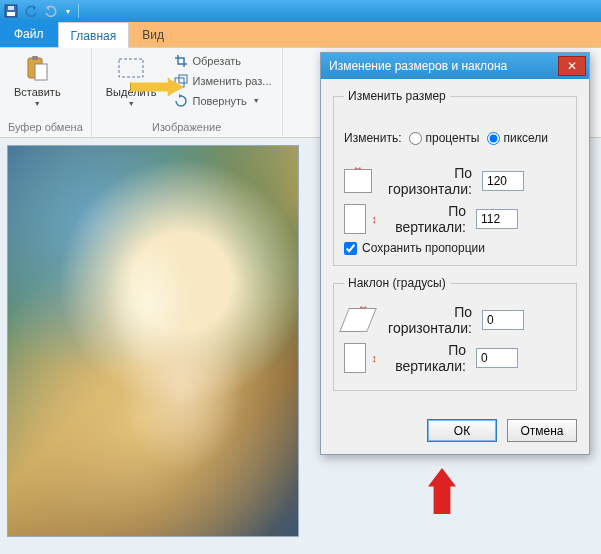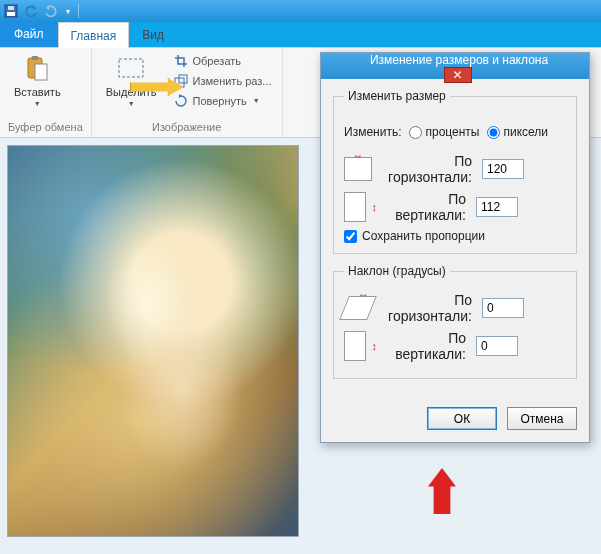--- a/index.html
+++ b/index.html
@@ -3,21 +3,21 @@
 <meta charset="utf-8">
 <style>
   * { box-sizing: border-box; margin: 0; padding: 0; font-family: "Segoe UI", Tahoma, sans-serif; }
   body { background: #fff; width: 601px; height: 554px; overflow: hidden; position: relative; }
 
   .titlebar { height: 22px; background: linear-gradient(#4cb0f0,#1e8fd9); display:flex; align-items:center; padding:0 4px; gap:6px; }
   .titlebar .qat-icon { width:14px; height:14px; display:flex; align-items:center; justify-content:center; }
   .titlebar .qat-arrow { color:#fff; font-size:8px; margin-left:2px;}
   .titlebar .sep { width:1px; height:14px; background: rgba(255,255,255,.4); margin:0 2px;}
 
-  .tabs { height:26px; background:#0ea5e9; border-bottom:1px solid #d0d0d0; display:flex; align-items:flex-end; }
+  .tabs { height:26px; background:#fdba74; border-bottom:1px solid #d0d0d0; display:flex; align-items:flex-end; }
   .file-tab { background:#1e90e4; color:#fff; font-size:12px; padding:5px 14px; height:26px; display:flex; align-items:center; }
   .tab { font-size:12px; color:#444; padding:5px 12px; height:26px; display:flex; align-items:center; border:1px solid transparent; border-bottom:none; }
   .tab.active { background:#fff; border-color:#d0d0d0; color:#1a6fb8; position:relative; top:1px; }
 
   .ribbon { height:90px; background:#f5f6f7; border-bottom:1px solid #d0d0d0; display:flex; }
   .group { border-right:1px solid #e1e1e1; padding:4px 8px 2px 8px; display:flex; flex-direction:column; }
   .group-body { flex:1; display:flex; gap:8px; }
   .group-label { text-align:center; font-size:11px; color:#7a7a7a; padding:2px 0; }
 
   .big-btn { display:flex; flex-direction:column; align-items:center; gap:4px; padding:2px 6px; font-size:11px; color:#333; }
@@ -36,26 +36,26 @@
     radial-gradient(circle at 78% 28%, #4f7f57 0%, rgba(0,0,0,0) 35%),
     radial-gradient(circle at 45% 70%, #e3c27a 0%, rgba(0,0,0,0) 55%),
     linear-gradient(135deg,#3f6c8f 0%, #5c8a6e 25%, #c7a45a 50%, #8f6b3a 75%, #3b5570 100%);
     box-shadow:0 0 0 1px #9ab; position:relative; overflow:hidden;}
   .canvas-img::after{content:"";position:absolute;inset:0;background:
     radial-gradient(ellipse at 60% 62%, rgba(250,230,200,.7) 0%, rgba(0,0,0,0) 25%),
     radial-gradient(ellipse at 48% 40%, rgba(255,255,240,.6) 0%, rgba(0,0,0,0) 20%);}
 
   
   .dialog { position:absolute; top:52px; left:320px; width:270px; background:#f0f0f0; border:1px solid #8aa0b8; box-shadow:2px 3px 10px rgba(0,0,0,.3); }
-  .dlg-title { height:26px; background:linear-gradient(#48a9e8,#2b8fd3); color:#fff; display:flex; align-items:center; justify-content:space-between; padding:0 0 0 8px; font-size:12px;flex-direction:column; }
+  .dlg-title { height:26px; background:linear-gradient(#48a9e8,#2b8fd3); color:#fff; display:flex; align-items:center; justify-content:space-between; padding:0 0 0 8px; font-size:12px; }
   .dlg-close { width:28px; height:20px; background:#d04030; color:#fff; display:flex; align-items:center; justify-content:center; font-size:12px; margin-right:3px; border:1px solid #a02018;}
   .dlg-body { padding:10px 12px 12px 12px; font-size:12px; color:#222; }
   fieldset { border:1px solid #c9c9c9; padding:8px 10px 10px 10px; margin-bottom:10px; }
   legend { font-size:12px; padding:0 4px; color:#222; }
-  .row { display:flex; align-items:flex-start; gap:8px; margin:14px 0; }
+  .row { display:flex; align-items:flex-start; gap:8px; margin:20px 0; }
   .row label { font-size:12px; }
   .radio { display:flex; align-items:center; gap:3px; }
   .radio input { margin:0; }
   .field-row { display:flex; align-items:center; gap:10px; margin:6px 0; }
   .icon-box { width:28px; height:24px; border:1px solid #999; background:#fff; display:flex; align-items:center; justify-content:center; position:relative;}
   .icon-box.v { width:22px; height:30px; }
   .arrw-h { position:absolute; top:-10px; font-size:11px; color:#d03020; }
   .arrw-v { position:absolute; right:-12px; font-size:11px; color:#d03020; }
   .skew-h { transform:skewX(-22deg); }
   .txtlabel { width:90px; font-size:14px;text-align:right; }

